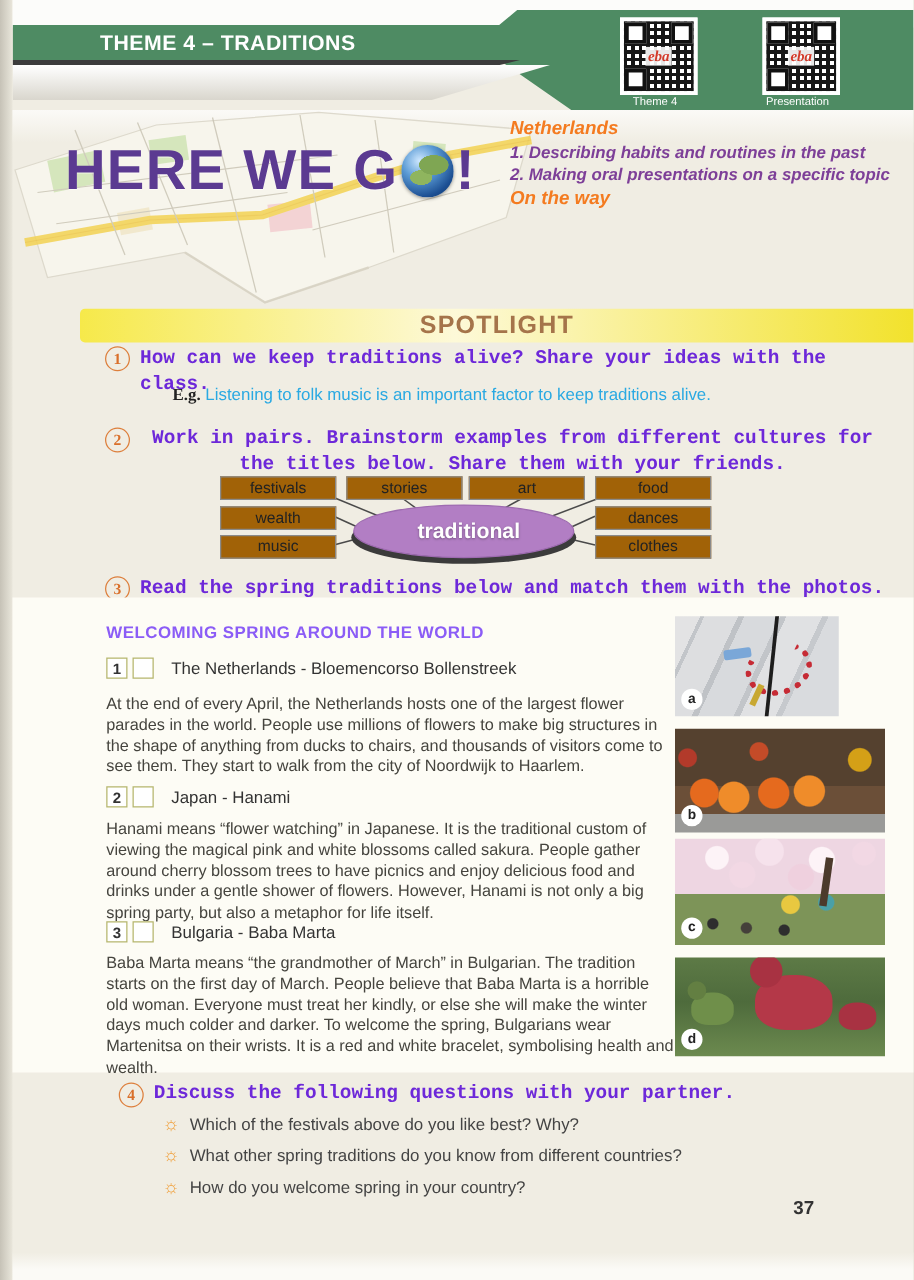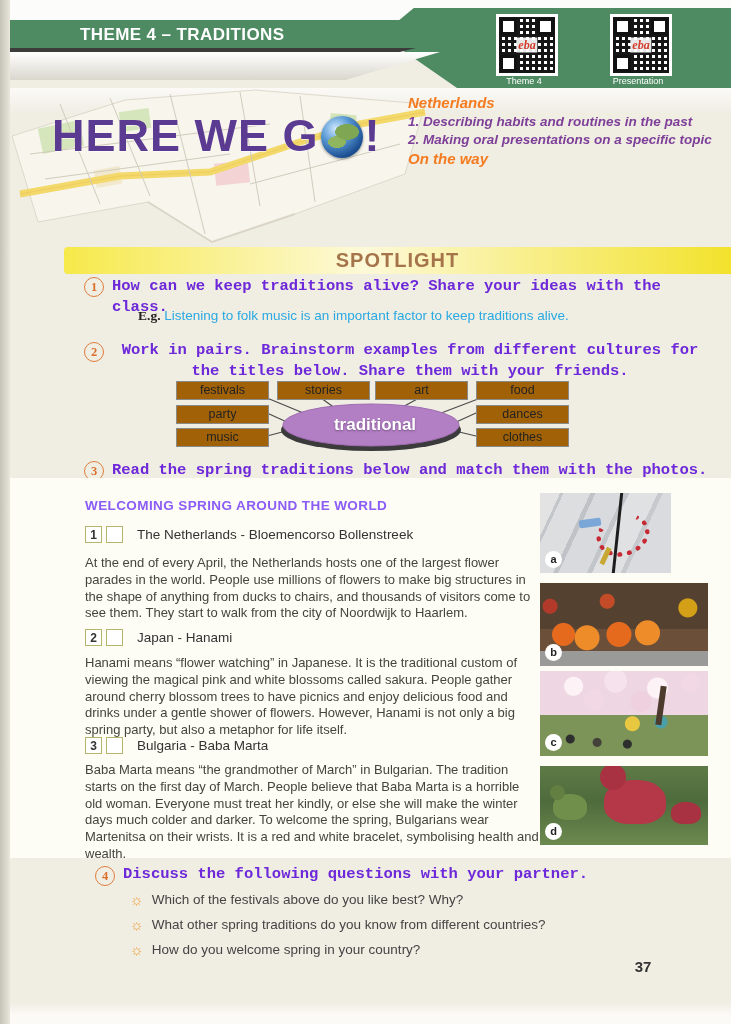--- a/index.html
+++ b/index.html
@@ -214,21 +214,21 @@
         <line x1="96" y1="57" x2="115" y2="52"></line>
           <line x1="305" y1="57" x2="284" y2="52"></line>
       </g>
       <ellipse cx="200" cy="51" rx="90" ry="21" fill="#3b3b3b"></ellipse>
       <ellipse cx="200" cy="46" rx="88" ry="21" fill="#b27ec4" stroke="#9e6bb1" stroke-width="1"></ellipse>
     </svg>
     <div class="dbox b0">festivals</div>
     <div class="dbox b1">stories</div>
     <div class="dbox b2">art</div>
     <div class="dbox b3">food</div>
-    <div class="dbox b4">party</div>
+    <div class="dbox b4">wealth</div>
     <div class="dbox b5">dances</div>
     <div class="dbox b6">music</div>
     <div class="dbox b7">clothes</div>
     <div id="center-label">traditional</div>
   </div>
 
   <div class="abs numcircle" id="ex3-circle">3</div>
   <div class="abs instr" id="ex3-text">Read the spring traditions below and match them with the photos. One is extra.</div>
 
   <div class="abs" id="panel"></div>

